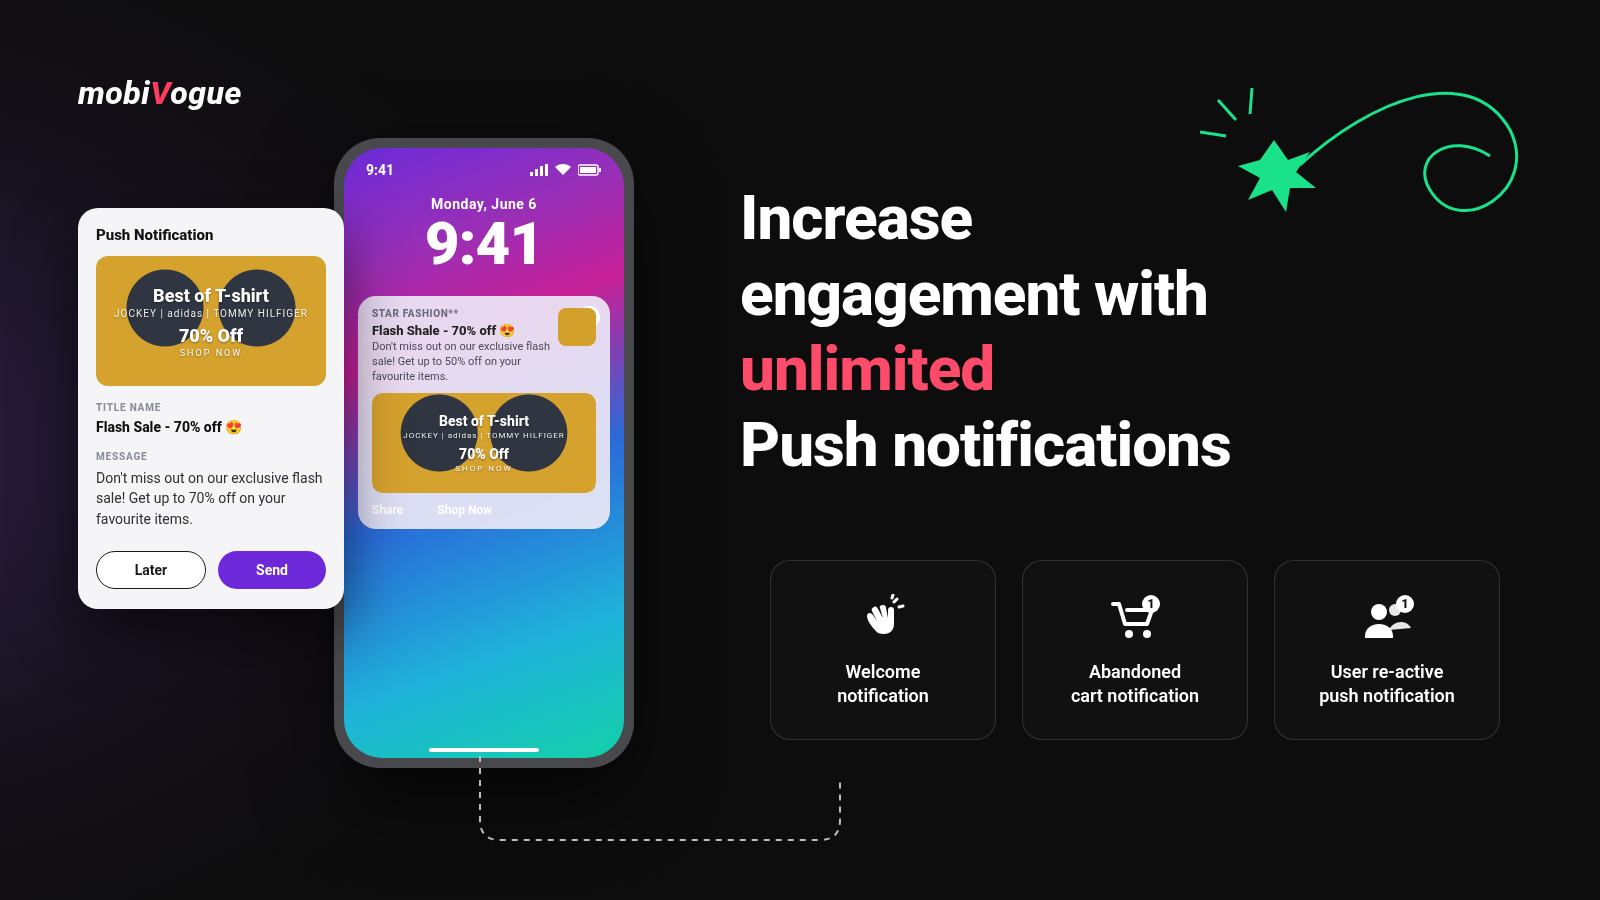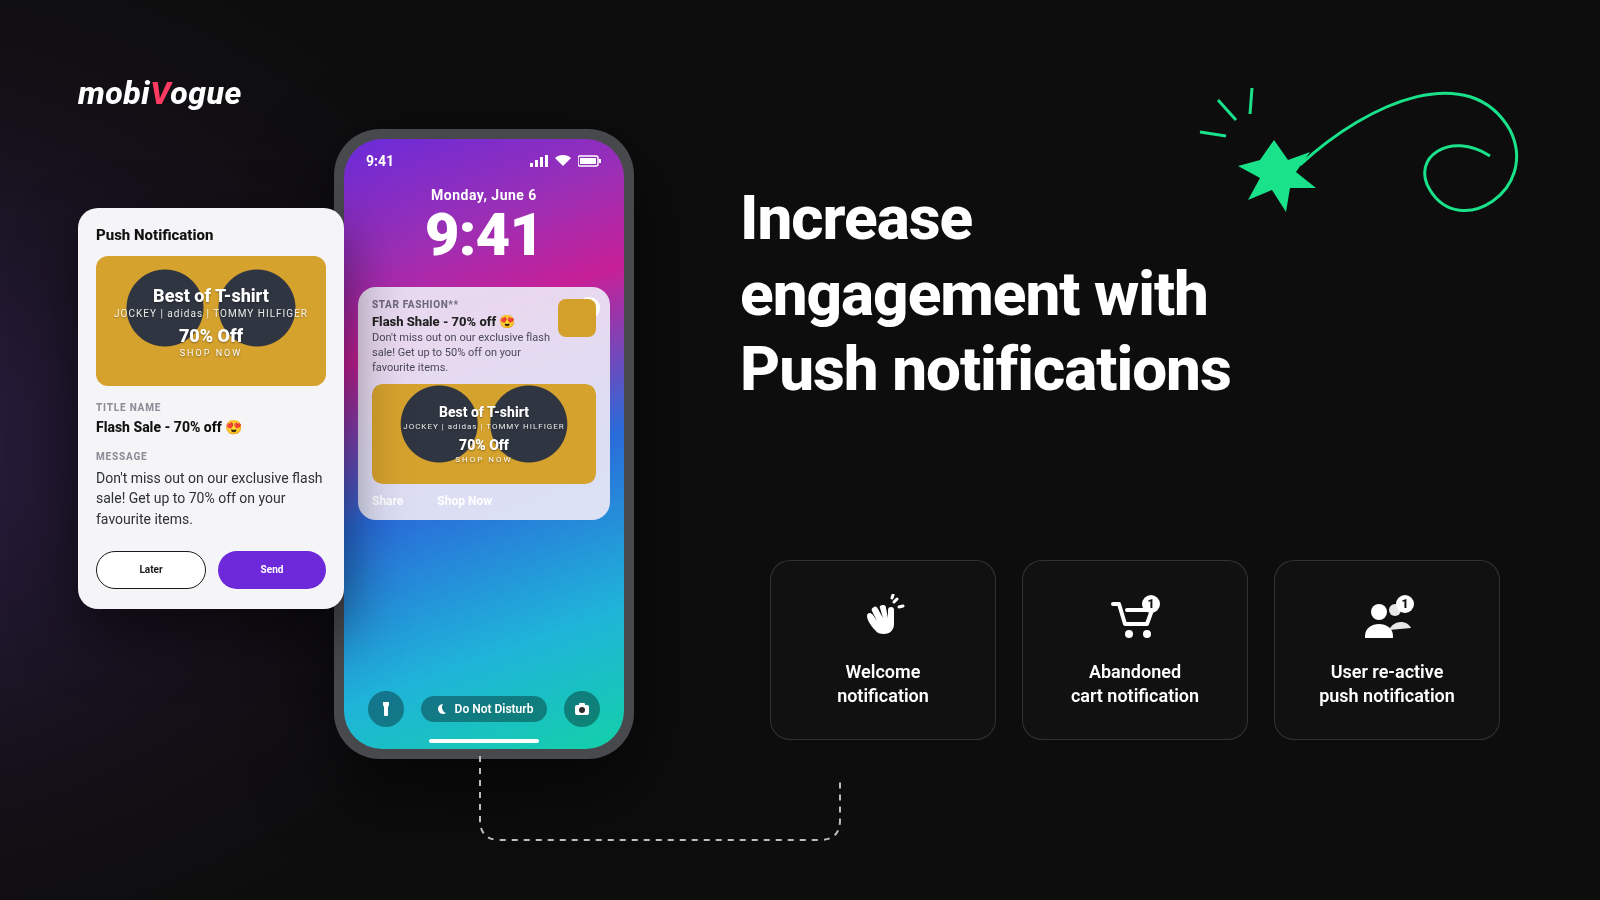--- a/index.html
+++ b/index.html
@@ -32,21 +32,21 @@
     border-radius: 20px;
     display: flex; flex-direction: column; align-items: center; justify-content: center;
     gap: 14px;
     padding: 12px;
   }
   .tile .icon { height: 54px; display:flex; align-items:center; justify-content:center; }
   .tile .label { text-align: center; font-size: 18px; font-weight: 600; line-height: 1.35; }
 
   
   .phone {
-    position: absolute; left: 334px; top: 129px;
+    position: absolute; left: 334px; top: 138px;
     width: 300px; height: 630px;
     background: #48494d;
     border-radius: 46px;
     padding: 10px;
     box-shadow: 0 30px 80px rgba(0,0,0,0.6);
   }
   .phone-screen {
     width: 100%; height: 100%;
     border-radius: 38px;
     background: linear-gradient(160deg, #6a2bd9 0%, #9a2fb6 18%, #c72097 32%, #2a6bd9 55%, #1fb4d9 80%, #13d0a8 100%);
@@ -123,21 +123,21 @@
     border-radius: 20px;
     padding: 18px 18px 20px;
     color:#111;
     box-shadow: 0 24px 60px rgba(0,0,0,.55);
   }
   .composer h3 { font-size: 15px; font-weight:800; margin-bottom: 12px; }
   .field-label { font-size: 10px; font-weight:800; letter-spacing:.8px; color:#8d8f98; margin-top: 16px; }
   .field-value { font-size: 14px; font-weight:800; margin-top:6px; }
   .field-msg { font-size: 14px; color:#2e3038; margin-top:6px; line-height:1.45; }
   .btn-row { display:flex; gap:12px; margin-top: 22px; }
-  .btn { flex:1; height:38px; border-radius:22px; display:flex; align-items:center; justify-content:center; font-size:10px; font-weight:700; cursor:pointer; }
+  .btn { flex:1; height:38px; border-radius:22px; display:flex; align-items:center; justify-content:center; font-size:14px; font-weight:700; cursor:pointer; }
   .btn.outline { background:#fff; border:1.5px solid #1a1a1a; color:#1a1a1a; }
   .btn.solid  { background:#6d28d9; color:#fff; }
 
   
   .connector { position:absolute; pointer-events:none; }
 
   svg { display:block; }
 </style>
 </head>
 <body>
@@ -154,20 +154,21 @@
   </g>
   <g fill="#19e28a">
     <polygon points="120,90 134,70 148,90 170,82 156,102 176,118 150,118 146,142 132,120 108,130 120,108 98,96"></polygon>
   </g>
   <path d="M160 95 C 230 30, 330 -10, 370 60 C 400 120, 320 170, 290 120 C 270 88, 310 60, 350 86" stroke="#19e28a" stroke-width="3" fill="none"></path>
 </svg>
 
 <div class="headline">
   <div>Increase</div>
   <div>engagement with</div>
+  <div class="accent">unlimited</div>
   <div>Push notifications</div>
 </div>
 
 <div class="tiles">
   <div class="tile">
     <div class="icon">
       <svg width="50" height="50" viewBox="0 0 50 50">
           <g fill="#fff">
             <path d="M17 36c-4-4-8-10-8-14 0-2 1-3 3-3 1 0 2 1 3 2l4 6-5-10c-1-2 0-3 2-4s3 0 4 2l5 9-3-10c-1-2 1-3 3-3s3 1 3 3l2 10 0-8c0-2 1-3 3-3s3 1 3 3v14c0 6-4 10-10 10-4 0-7-1-9-4z"></path>
             <path d="M36 8l3-3M41 13l4-1M34 4l1-3" stroke="#fff" stroke-width="3" stroke-linecap="round"></path>
@@ -264,40 +265,20 @@
             <div class="t4">SHOP NOW</div>
           </div>
         </div>
       </div>
       <div class="notif-actions">
         <span>Share</span>
         <span>Shop Now</span>
       </div>
     </div>
 
-    <div class="dnd-row">
-      <div class="round-btn">
-        <svg width="16" height="16" viewBox="0 0 16 16">
-            <path fill="#fff" d="M5 1h6v3l-1 2v8a1 1 0 0 1-1 1H7a1 1 0 0 1-1-1V6L5 4z"></path>
-          </svg>
-      </div>
-      <div class="dnd-pill">
-        <svg width="12" height="12" viewBox="0 0 12 12">
-            <path fill="#fff" d="M8 1a5 5 0 1 0 3 9A6 6 0 0 1 8 1z"></path>
-          </svg>
-        <span>Do Not Disturb</span>
-      </div>
-      <div class="round-btn">
-        <svg width="16" height="16" viewBox="0 0 16 16">
-            <rect x="1" y="4" width="14" height="10" rx="2" fill="#fff"></rect>
-            <circle cx="8" cy="9" r="3" fill="#2b2b2b"></circle>
-            <rect x="5" y="2" width="6" height="3" rx="1" fill="#fff"></rect>
-          </svg>
-      </div>
-    </div>
     <div class="home-indicator"></div>
   </div>
 </div>
 
 <div class="composer">
   <h3>Push Notification</h3>
   <div class="promo">
     <div class="people"></div>
     <div class="overlay">
       <div class="t1">Best of T-shirt</div>

